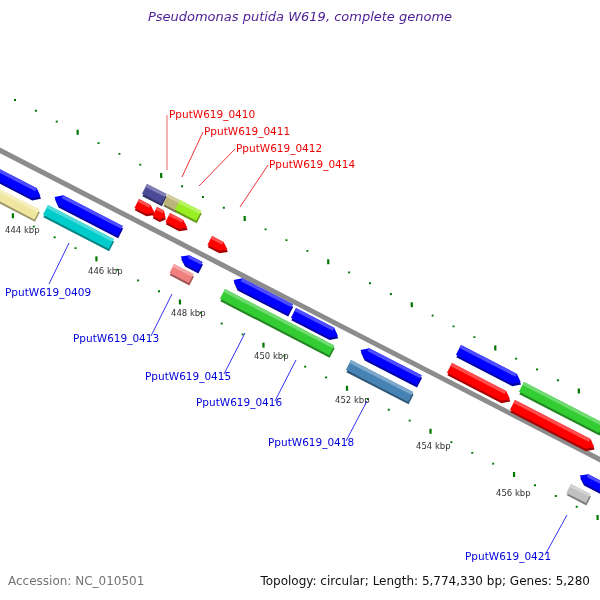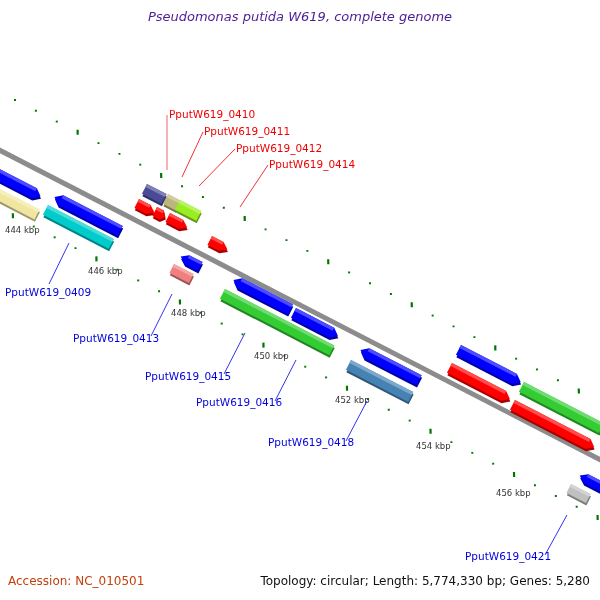--- a/index.html
+++ b/index.html
@@ -2,21 +2,21 @@
 <html><head>
 <meta charset="utf-8">
 <style>
   html, body { margin:0; padding:0; background:#ffffff; }
   body { width:600px; height:600px; position:relative; overflow:hidden; font-family:"DejaVu Sans", sans-serif; }
   #title { position:absolute; top:9px; left:0; width:600px; text-align:center; font-style:italic; font-size:13px; color:#4c1d95; }
   #map { position:absolute; left:0; top:0; }
   .lbl-red { fill:#ee0000; font-size:10.5px; font-family:"DejaVu Sans", sans-serif; }
   .lbl-blue { fill:#0000dd; font-size:10.5px; font-family:"DejaVu Sans", sans-serif; }
   .kbp { fill:#333; font-size:8.5px; font-family:"DejaVu Sans", sans-serif; }
-  #footer-left { position:absolute; left:8px; top:574px; font-size:12px; color:#c2410c; }
+  #footer-left { position:absolute; left:8px; top:574px; font-size:12px; color:#737373; }
   #footer-right { position:absolute; right:10px; top:574px; font-size:12px; color:#111; }
 </style>
 </head>
 <body>
 
 <div id="title">Pseudomonas putida W619, complete genome</div>
 
 <svg id="map" width="600" height="600">
   <g id="ticks">
       <line x1="14.978508127754832" y1="99.06049848354172" x2="15.021491872245168" y2="100.93950151645828" stroke="#007700" stroke-width="2"></line>

